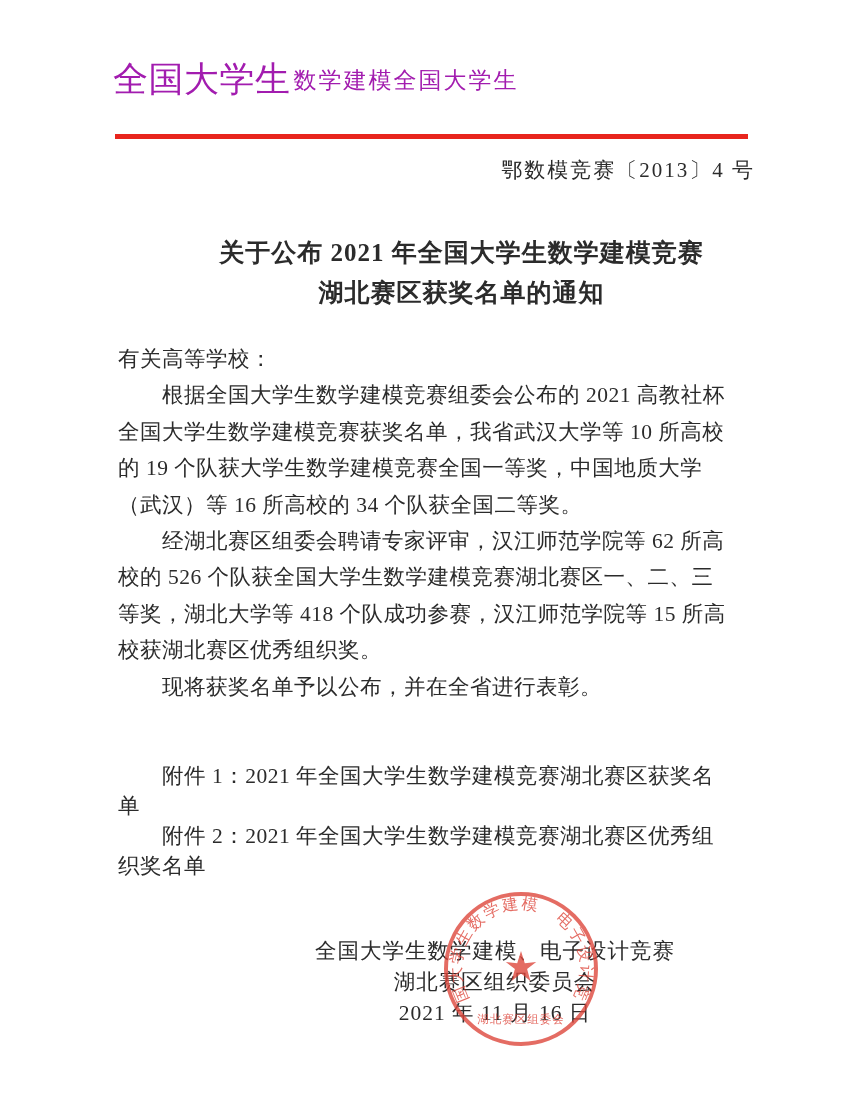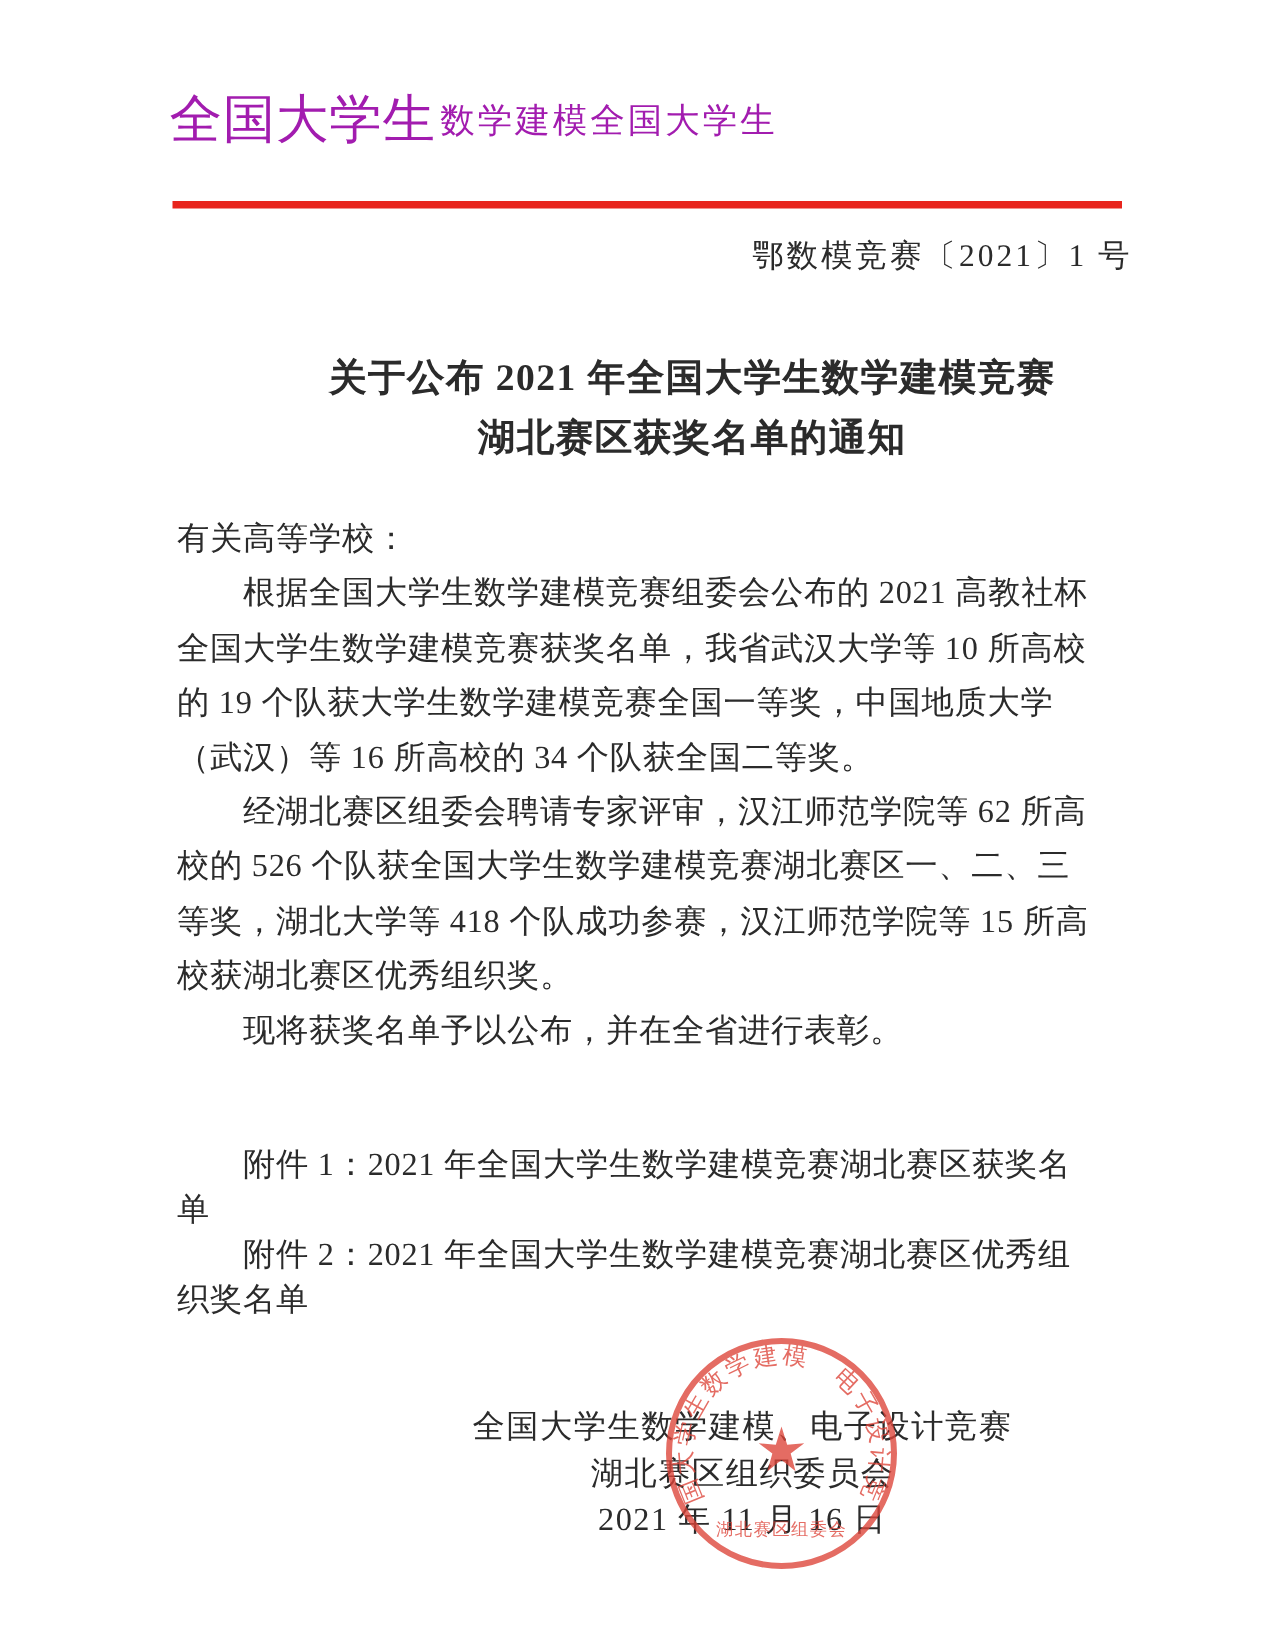--- a/index.html
+++ b/index.html
@@ -72,21 +72,21 @@
   <div class="letterhead">
     <span class="lh-big">全国大学生</span>
     <span class="lh-stack">
       <span>数学建模</span>
       <span>全国大学生</span>
     </span>
   </div>
 
   <div class="red-rule"></div>
 
-  <div class="doc-number">鄂数模竞赛〔2021〕1 号</div>
+  <div class="doc-number">鄂数模竞赛〔2013〕4 号</div>
 
   <h1 class="title">
     <div>关于公布 2021 年全国大学生数学建模竞赛</div>
     <div>湖北赛区获奖名单的通知</div>
   </h1>
 
   <div class="body-lines">
       <div class="line">有关高等学校：</div>
       <div class="line">　　根据全国大学生数学建模竞赛组委会公布的 2021 高教社杯</div>
       <div class="line">全国大学生数学建模竞赛获奖名单，我省武汉大学等 10 所高校</div>

